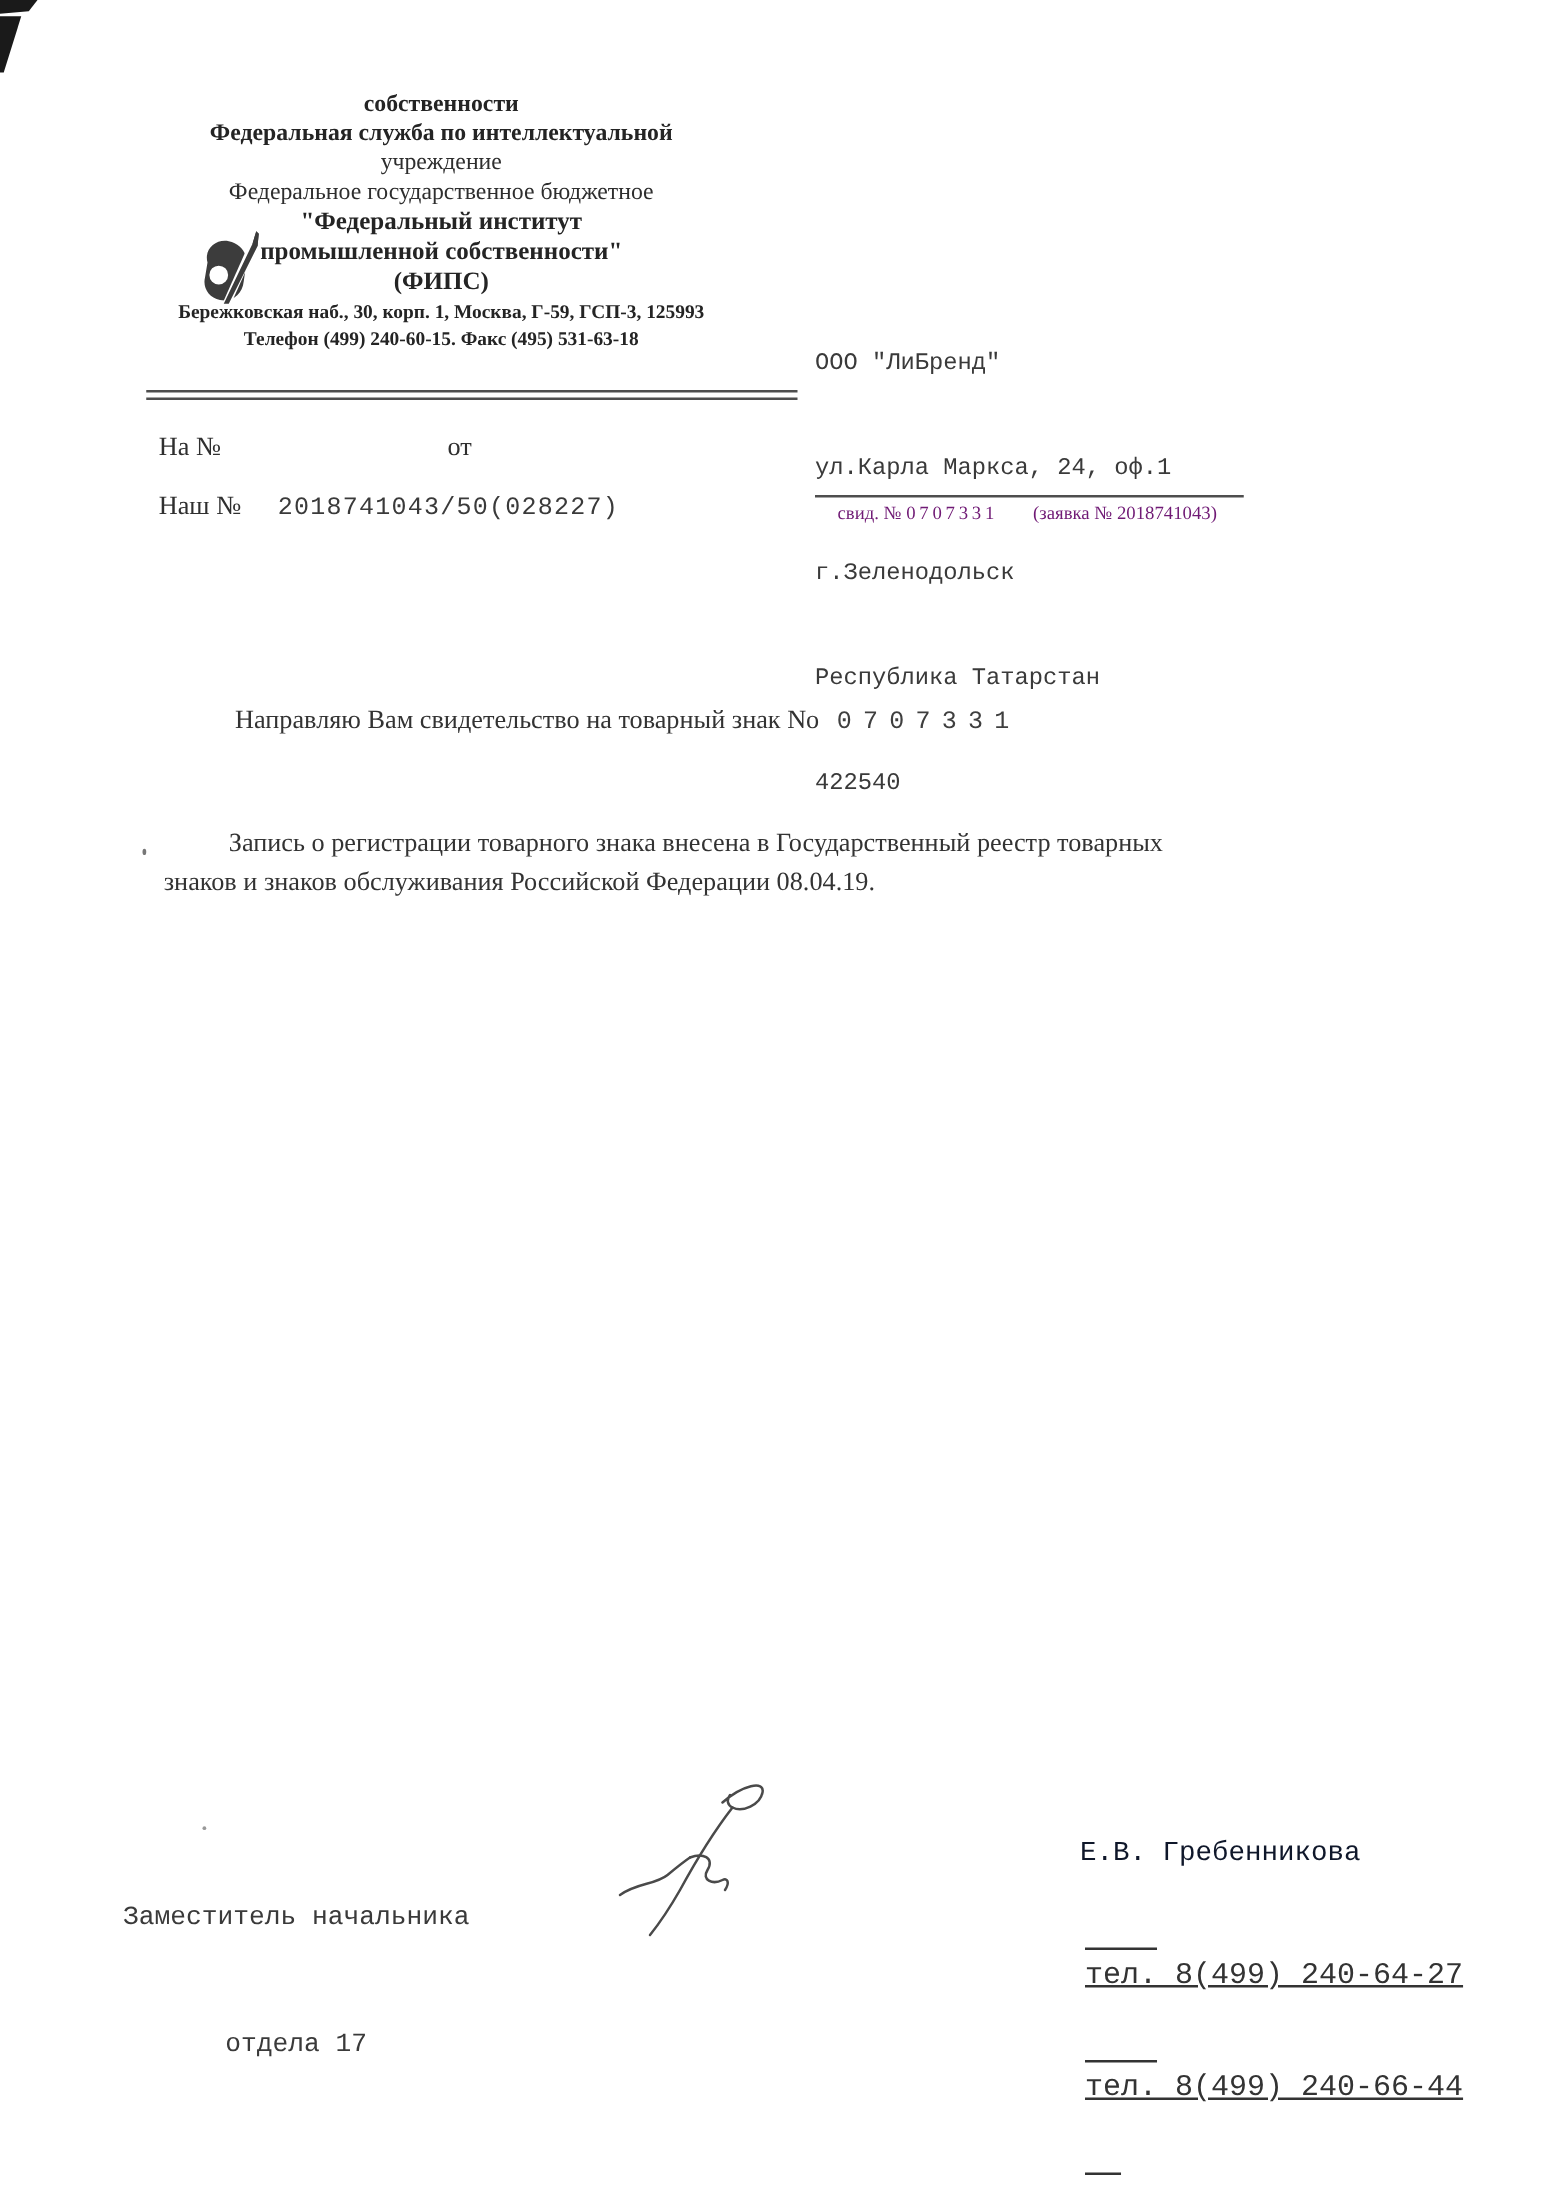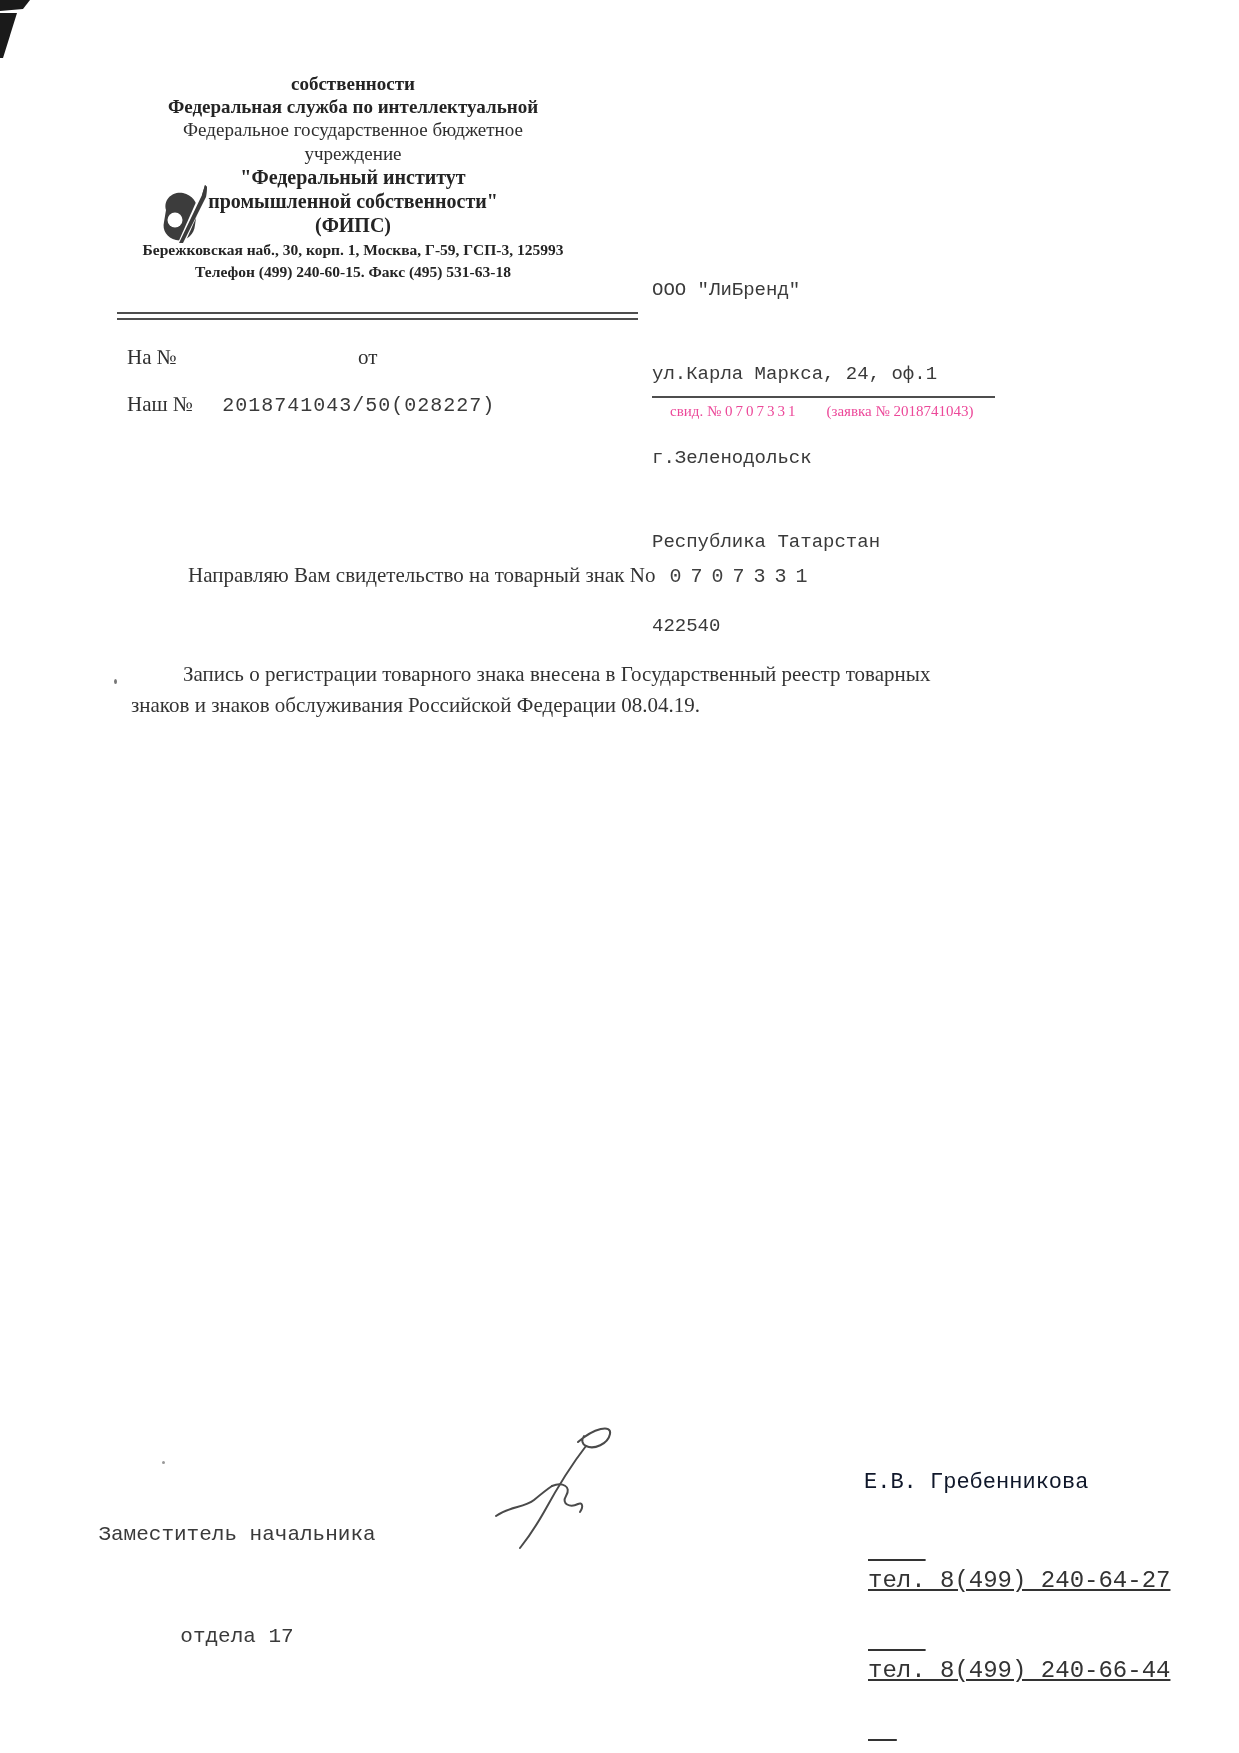--- a/index.html
+++ b/index.html
@@ -42,21 +42,21 @@
   
   .na-label{left:127px;top:345px;font-size:21px;}
   .ot-label{left:358px;top:345px;font-size:21px;}
   .nash-line{left:127px;top:392px;font-size:21px;white-space:nowrap;}
   .nash-num{
     font-family:"Liberation Mono", monospace;
     font-size:20px;color:#3a3a3a;letter-spacing:1px;margin-left:24px;
   }
 
   .svid-rule{left:652px;top:396px;width:343px;height:0;border-top:2px solid #4e4e4e;}
-  .svid-line{left:670px;top:403px;font-size:15px;color:#ec4899;white-space:nowrap;}
+  .svid-line{left:670px;top:403px;font-size:15px;color:#701a75;white-space:nowrap;}
   .svid-num{letter-spacing:3px;}
   .zayavka{margin-left:28px;}
 
   
   .body-line1{left:188px;top:563px;font-size:21px;white-space:nowrap;color:#333;}
   .body-line1 .tm-num{
     font-family:"Liberation Mono", monospace;
     font-size:20px;letter-spacing:9px;color:#3f3f3f;margin-left:14px;
   }
   .body-para{
@@ -92,22 +92,22 @@
 <div class="page">
 
   <svg class="abs corner-artifact" width="36" height="64" viewBox="0 0 36 64">
     <polygon points="0,0 30,0 23,9 0,11" fill="#1a1a1a"></polygon>
     <polygon points="0,13 17,13 3,58 0,58" fill="#1a1a1a"></polygon>
   </svg>
 
   <div class="abs letterhead">
     <div class="lh-bold">собственности</div>
     <div class="lh-bold">Федеральная служба по интеллектуальной</div>
+    <div class="lh-reg">учреждение</div>
     <div class="lh-reg">Федеральное государственное бюджетное</div>
-    <div class="lh-reg">учреждение</div>
     <div class="lh-inst">"Федеральный институт</div>
     <div class="lh-inst">промышленной собственности"</div>
     <div class="lh-inst">(ФИПС)</div>
     <div class="lh-small">Бережковская наб., 30, корп. 1, Москва, Г-59, ГСП-3, 125993</div>
     <div class="lh-small">Телефон (499) 240-60-15. Факс (495) 531-63-18</div>
   </div>
 
   <div class="abs logo-wrap">
     <svg width="64" height="66" viewBox="0 0 64 66">
       <path d="M16 27 C13 16 23 8 33 10 C42 12 48 19 47 28 L45 42 C44 53 35 59 26 57 C17 55 12 47 14 39 Z" fill="#3c3c3c"></path>

